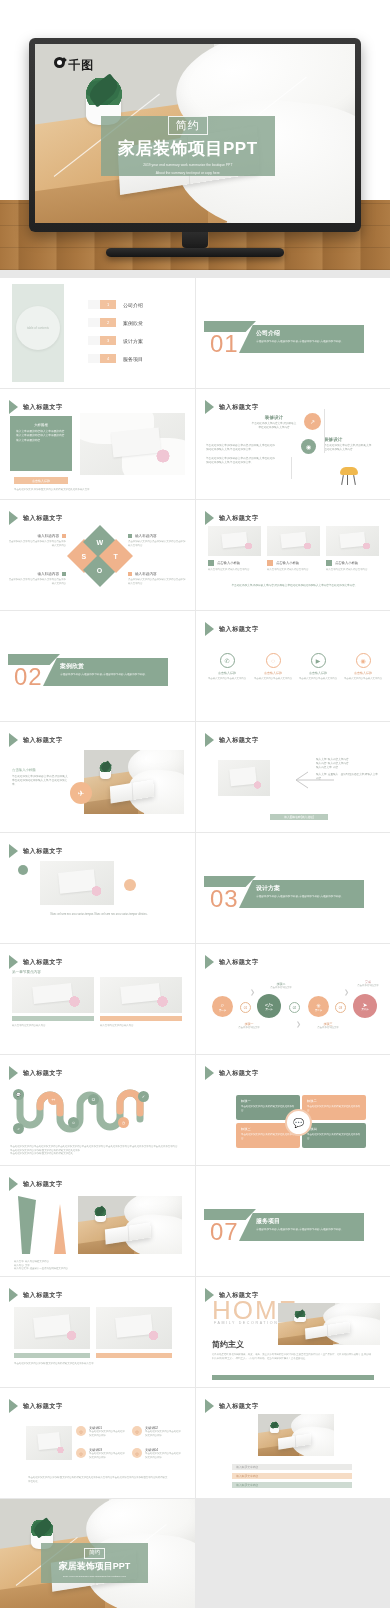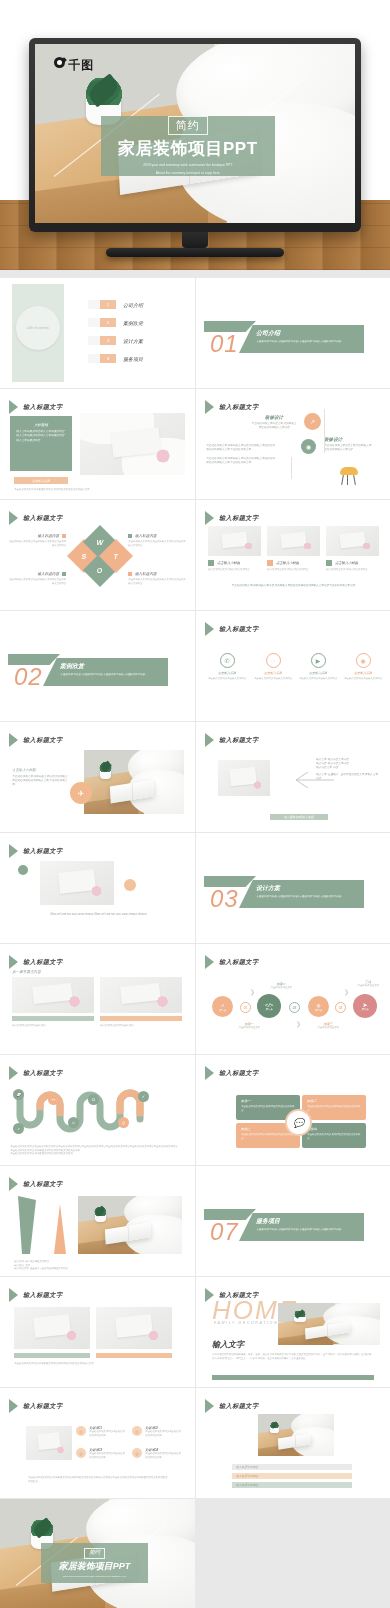--- a/index.html
+++ b/index.html
@@ -138,21 +138,20 @@
     width: 390px;
     background: #e8e8e8;
     gap: 1px 1px;
     padding-top: 8px;
   }
   .slide {
     position: relative;
     width: 195px; height: 110px;
     background: #ffffff;
     overflow: hidden;
-    font-style: italic;
   }
   .tiny { font-size: 2.6px; line-height: 1.55; color:#9aa39c; }
   .tiny2 { font-size: 2.4px; line-height: 1.5; color:#a9b0aa; }
 
   
   .s-head { position:absolute; left:9px; top:11px; display:flex; align-items:center; gap:5px; }
   .s-head .tri {
     width:0;height:0;border-left:9px solid #8aa893;
     border-top:7px solid transparent;border-bottom:7px solid transparent;
   }
@@ -777,21 +776,21 @@
         <div class="wall"></div>
           <div class="desk"></div>
           <div class="desk2"></div>
         <div class="pillow-a"></div>
           <div class="pillow-b"></div>
           <div class="book"></div>
         <div class="pot"></div>
           <div class="plant"></div>
         </div>
     </div>
-    <div style="position:absolute;left:16px;top:62px;font-size:8px;color:#444;font-weight:700;">输入文字</div>
+    <div style="position:absolute;left:16px;top:62px;font-size:8px;color:#444;font-weight:700;">简约主义</div>
     <div class="tiny2" style="position:absolute;left:16px;top:76px;width:160px;">北欧风格是指欧洲北部国家挪威、丹麦、瑞典、芬兰及冰岛等国的艺术设计风格,主要是指室内设计以及工业产品设计。北欧风格以简洁著称于世,并影响到后来的“极简主义”、“简约主义”、“后现代”等风格。在当今国际设计舞台上占有重要地位。</div>
     <div style="position:absolute;left:16px;top:98px;width:162px;height:5px;background:#8aa893;"></div>
   </div>
 
   <div class="slide">
     <div class="s-head">
         <span class="tri"></span>
       <span class="ttl">输入标题文字</span>
       </div>
     <div class="imgbox" style="left:26px;top:38px;width:46px;height:34px;">

